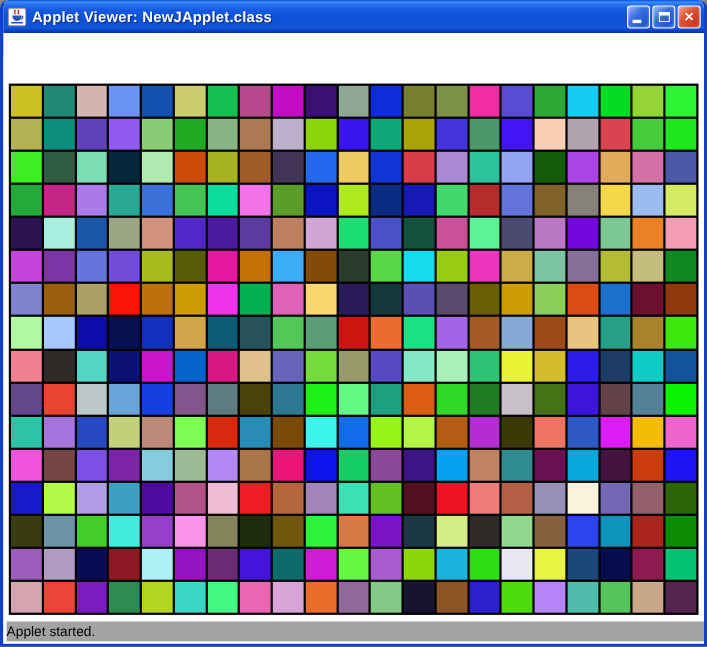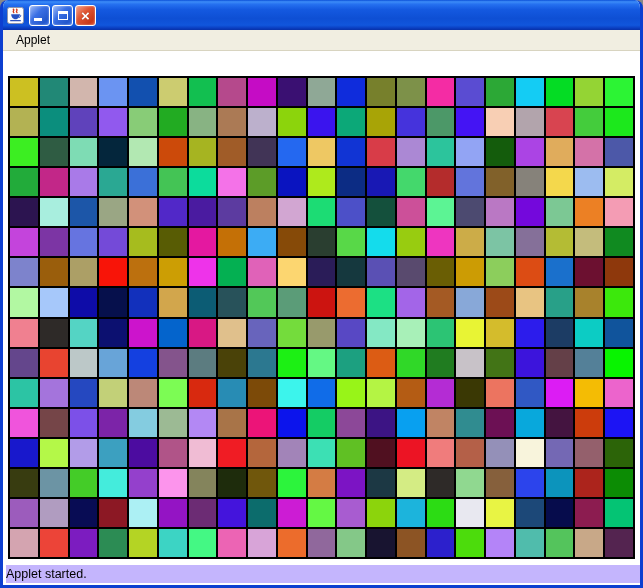--- a/index.html
+++ b/index.html
@@ -43,54 +43,52 @@
     display:grid; grid-template-columns:repeat(21,1fr); grid-template-rows:repeat(16,1fr);
     background:#000; padding:2px; gap:2px;
   }
   .watermark{
     position:absolute; left:166px; top:373px; font-size:21px; font-weight:bold;
     letter-spacing:1.5px; color:rgba(238,238,244,0.55); white-space:nowrap;
     text-shadow:0 1px 1px rgba(120,100,120,0.25); pointer-events:none;
   }
   .statusbar{
     position:absolute; left:3px; right:0; bottom:2px; height:18px;
-    display:flex; align-items:center; background:#c4b5fd;
+    display:flex; align-items:center; background:#a3a3a3;
   }
   .status-text{ font-size:12.5px; color:#000; }
 </style>
 </head>
 <body>
 
 <div class="window">
 
   <div class="titlebar">
     <svg class="app-icon" viewBox="0 0 17 17">
       <rect x="0.5" y="0.5" width="16" height="16" rx="2" fill="#fdfdfd" stroke="#8f96ac" stroke-width="1"></rect>
       <path d="M6.2 2.2 C8.2 3.2 4.8 4.2 6.8 5.6" stroke="#d43a1a" fill="none" stroke-width="1.3" stroke-linecap="round"></path>
       <path d="M9.4 2.2 C11.4 3.2 8 4.2 10 5.6" stroke="#d43a1a" fill="none" stroke-width="1.3" stroke-linecap="round"></path>
       <path d="M4.2 7.2 h8.6 c0 2.4 -1.6 5 -4.3 5 s-4.3 -2.6 -4.3 -5 z" fill="#2a52c0"></path>
       <path d="M12.6 7.8 c1.6 0 1.6 2.4 -0.6 2.6" stroke="#2a52c0" fill="none" stroke-width="1"></path>
       <path d="M3.2 13.6 h10.6" stroke="#2a52c0" stroke-width="1.4"></path>
     </svg>
+    <span class="title-text">Applet Viewer: NewJApplet.class</span>
     <span class="win-buttons">
       <span class="win-btn" title="">
           <span class="glyph-min"></span>
         </span>
       <span class="win-btn">
           <span class="glyph-max"></span>
         </span>
       <span class="win-btn close">
           <span class="glyph-close">×</span>
         </span>
     </span>
   </div>
 
-  <div class="menubar">
-    <span class="menu-item">Applet</span>
-  </div>
 
   <div class="content">
     <div class="color-grid">
         <div style="background: rgb(204, 192, 34);"></div>
         <div style="background: rgb(33, 136, 118);"></div>
         <div style="background: rgb(210, 182, 173);"></div>
         <div style="background: rgb(107, 148, 242);"></div>
         <div style="background: rgb(18, 80, 175);"></div>
         <div style="background: rgb(204, 204, 112);"></div>
         <div style="background: rgb(18, 191, 80);"></div>

